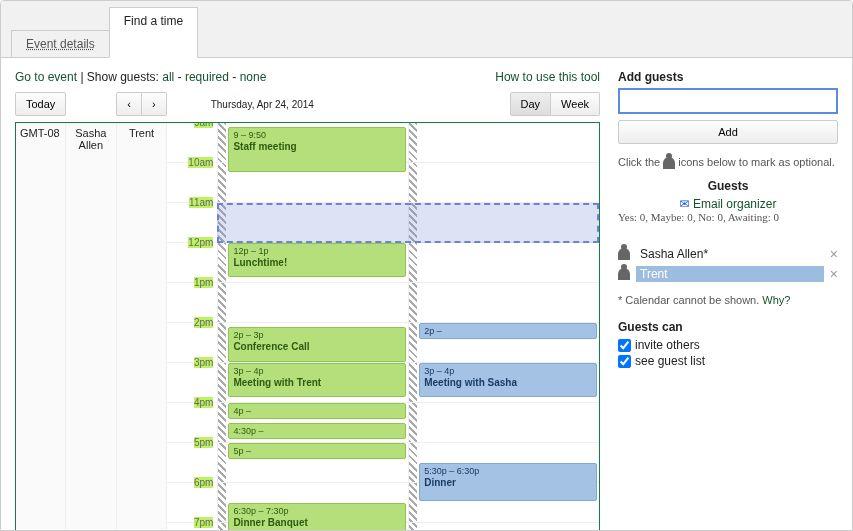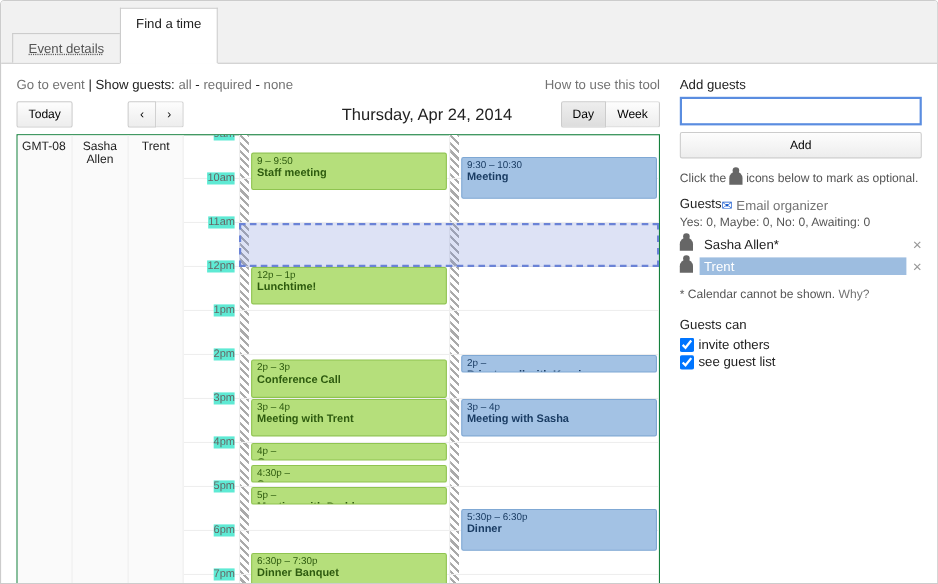--- a/index.html
+++ b/index.html
@@ -6,60 +6,60 @@
   body { font-family: Arial, sans-serif; font-size: 12px; color: #222; background: #fff; }
   .window { width: 853px; height: 531px; border: 1px solid #ccc; border-radius: 4px 4px 0 0; overflow: hidden; background: #fff; position: relative; }
   .tabs { display: flex; border-bottom: 1px solid #ccc; background: #f1f1f1; padding-top: 6px; padding-left: 10px; }
   .tab { padding: 6px 14px; border: 1px solid #ccc; border-bottom: none; background: #f1f1f1; font-size: 12px; cursor: pointer; margin-right: -1px; }
   .tab.inactive { color: #555; text-decoration: underline dotted; margin-top: 23px; }
   .tab.active { background: #fff; border-bottom: 1px solid #fff; margin-bottom: -1px; }
   .main { display: flex; padding: 12px 14px 0 14px; height: calc(100% - 32px); }
   .left { flex: 1; display: flex; flex-direction: column; min-width: 0; }
   .right { width: 220px; margin-left: 18px; }
   .toprow { display: flex; justify-content: space-between; align-items: baseline; font-size: 12px; margin-bottom: 8px; }
-  .link { color: #737373; text-decoration: none; cursor: pointer; }
+  .link { color: #14532d; text-decoration: none; cursor: pointer; }
   .controls { display: flex; align-items: center; margin-bottom: 6px; gap: 44px; }
   .btn { border: 1px solid #ccc; background: linear-gradient(#fdfdfd,#ededed); padding: 5px 10px; font-size: 11px; cursor: pointer; border-radius: 2px; }
   .nav-group { display: flex; margin-left: 6px; }
   .nav-group .btn { border-radius: 0; }
   .nav-group .btn:first-child { border-radius: 2px 0 0 2px; }
   .nav-group .btn:last-child { border-radius: 0 2px 2px 0; border-left: none; }
-  .date-title { flex: 1; text-align: right; font-size: 15px; }
+  .date-title { flex: 1; text-align: left; font-size: 10px; }
   .view-group { display: flex; }
   .view-group .btn { border-radius: 0; }
   .view-group .btn:first-child { border-radius: 2px 0 0 2px; }
   .view-group .btn:last-child { border-radius: 0 2px 2px 0; border-left: none; }
   .btn.active { background: linear-gradient(#eee,#ddd); }
   .cal-outer { border: 1px solid #15803d; flex: 1; overflow: hidden; display: flex; flex-direction: row; }
   .cal-header { display: flex; border-bottom: 1px solid #ccc; font-size: 11px; background: #fafafa; }
   .tz-cell { width: 50px; padding: 4px; border-right: 1px solid #eee; }
   .col-head { flex: 1; text-align: center; padding: 4px; border-right: 1px solid #eee; }
   .cal-body { flex: 1; overflow-y: auto; position: relative; }
   .grid { display: flex; position: relative; }
   .time-col { width: 50px; }
   .hour { height: 40px; border-bottom: 1px solid #eee; font-size: 10px; color: #666; text-align: right; padding-right: 4px; position: relative; }
-  .hour span { position: relative; top: -6px; background: #5eead4; }
+  .hour span { position: relative; top: -6px; background: #bef264; }
   .day-cols { flex: 1; display: flex; position: relative; }
   .user-col { flex: 1; position: relative; border-left: 1px solid #eee; }
   .hatched { position: absolute; left: 0; top: 0; bottom: 0; width: 8px; background: repeating-linear-gradient(45deg, #aaa, #aaa 2px, #fff 2px, #fff 5px); }
   .hour-line { position: absolute; left: 0; right: 0; height: 40px; border-bottom: 1px solid #eee; }
   .event { position: absolute; left: 10px; right: 2px; border-radius: 2px; padding: 1px 4px; font-size: 10px; overflow: hidden; line-height: 11px; }
   .event.green { background: #b5df7b; border: 1px solid #8fc450; color: #2e5b0f; }
   .event.blue { background: #a3c2e4; border: 1px solid #7fa8d4; color: #1a3c63; }
   .event .time { font-size: 9px; }
   .selection { position: absolute; left: 0; right: 0; border: 2px dashed #6b83d6; background: rgba(121,141,214,0.25); top: 80px; height: 40px; z-index: 5; pointer-events: none; }
-  .right h4 { font-size: 12px; font-weight: normal; margin-bottom: 4px; }
+  .right h4 { font-size: 12px; font-weight: bold; margin-bottom: 4px; }
   .add-row { display: flex; gap: 6px; margin-bottom: 12px; flex-direction: column; }
   .add-input { flex: 1; border: 2px solid #5a8de0; padding: 4px; font-size: 12px; outline: none; }
   .hint { font-size: 11px; color: #555; margin-bottom: 10px; }
   .person-icon { display: inline-block; width: 12px; height: 12px; border-radius: 50% 50% 0 0; background: #666; position: relative; vertical-align: middle; }
   .person-icon::before { content: ""; position: absolute; top: -4px; left: 3px; width: 6px; height: 6px; border-radius: 50%; background: #666; }
   .env-icon { color: #15c; font-size: 12px; }
-  .guests-head { display: flex; align-items: center; }
-  .rsvp { font-size: 11px; color: #555; margin-bottom: 4px; }
+  .guests-head { display: flex; align-items: center; flex-direction: column; }
+  .rsvp { font-size: 11px; color: #555; margin-bottom: 21px; font-family: Liberation Serif, serif; }
   .guest-row { display: flex; align-items: center; gap: 6px; font-size: 12px; padding: 2px 0; }
   .guest-row .name { flex: 1; padding: 1px 4px; }
   .guest-row .name.sel { background: #9dbde0; color: #fff; }
   .guest-row .remove { color: #999; font-size: 14px; cursor: pointer; }
   .footnote { font-size: 11px; color: #555; margin: 10px 0 14px 0; }
   .perm-row { font-size: 12px; display: flex; align-items: center; gap: 4px; margin: 2px 0; }
   input[type=checkbox] { margin: 0; }
 </style>
 </head>
 <body>
@@ -125,21 +125,21 @@
                   <div class="hour-line" style="top: 40px;"></div>
                   <div class="hour-line" style="top: 80px;"></div>
                   <div class="hour-line" style="top: 120px;"></div>
                   <div class="hour-line" style="top: 160px;"></div>
                   <div class="hour-line" style="top: 200px;"></div>
                   <div class="hour-line" style="top: 240px;"></div>
                   <div class="hour-line" style="top: 280px;"></div>
                   <div class="hour-line" style="top: 320px;"></div>
                   <div class="hour-line" style="top: 360px;"></div>
                   <div class="hour-line" style="top: 400px;"></div>
-                  <div class="event green" style="top: 16px; height: 34px;"><span class="time">9 – 9:50</span><br><b>Staff meeting</b></div>
+                  <div class="event green" style="top: 4px; height: 45px;"><span class="time">9 – 9:50</span><br><b>Staff meeting</b></div>
                   <div class="event green" style="top: 120px; height: 34px;"><span class="time">12p – 1p</span><br><b>Lunchtime!</b></div>
                   <div class="event green" style="top: 204px; height: 35px;"><span class="time">2p – 3p</span><br><b>Conference Call</b></div>
                   <div class="event green" style="top: 240px; height: 34px;"><span class="time">3p – 4p</span><br><b>Meeting with Trent</b></div>
                   <div class="event green" style="top: 280px; height: 16px;"><span class="time">4p – </span><br><b>Gym</b></div>
                   <div class="event green" style="top: 300px; height: 16px;"><span class="time">4:30p – </span><br><b>Spa</b></div>
                   <div class="event green" style="top: 320px; height: 16px;"><span class="time">5p – </span><br><b>Meeting with Dodd</b></div>
                   <div class="event green" style="top: 380px; height: 34px;"><span class="time">6:30p – 7:30p</span><br><b>Dinner Banquet</b></div>
                 </div>
               <div class="user-col" id="col1">
                 <div class="hatched"></div>
@@ -147,21 +147,20 @@
                   <div class="hour-line" style="top: 40px;"></div>
                   <div class="hour-line" style="top: 80px;"></div>
                   <div class="hour-line" style="top: 120px;"></div>
                   <div class="hour-line" style="top: 160px;"></div>
                   <div class="hour-line" style="top: 200px;"></div>
                   <div class="hour-line" style="top: 240px;"></div>
                   <div class="hour-line" style="top: 280px;"></div>
                   <div class="hour-line" style="top: 320px;"></div>
                   <div class="hour-line" style="top: 360px;"></div>
                   <div class="hour-line" style="top: 400px;"></div>
-                  <div class="event blue" style="top: 20px; height: 38px;"><span class="time">9:30 – 10:30</span><br><b>Meeting</b></div>
                   <div class="event blue" style="top: 200px; height: 16px;"><span class="time">2p – </span><br><b>Private call with Kaori</b></div>
                   <div class="event blue" style="top: 240px; height: 34px;"><span class="time">3p – 4p</span><br><b>Meeting with Sasha</b></div>
                   <div class="event blue" style="top: 340px; height: 38px;"><span class="time">5:30p – 6:30p</span><br><b>Dinner</b></div>
                 </div>
             </div>
           </div>
         </div>
       </div>
     </div>
 

